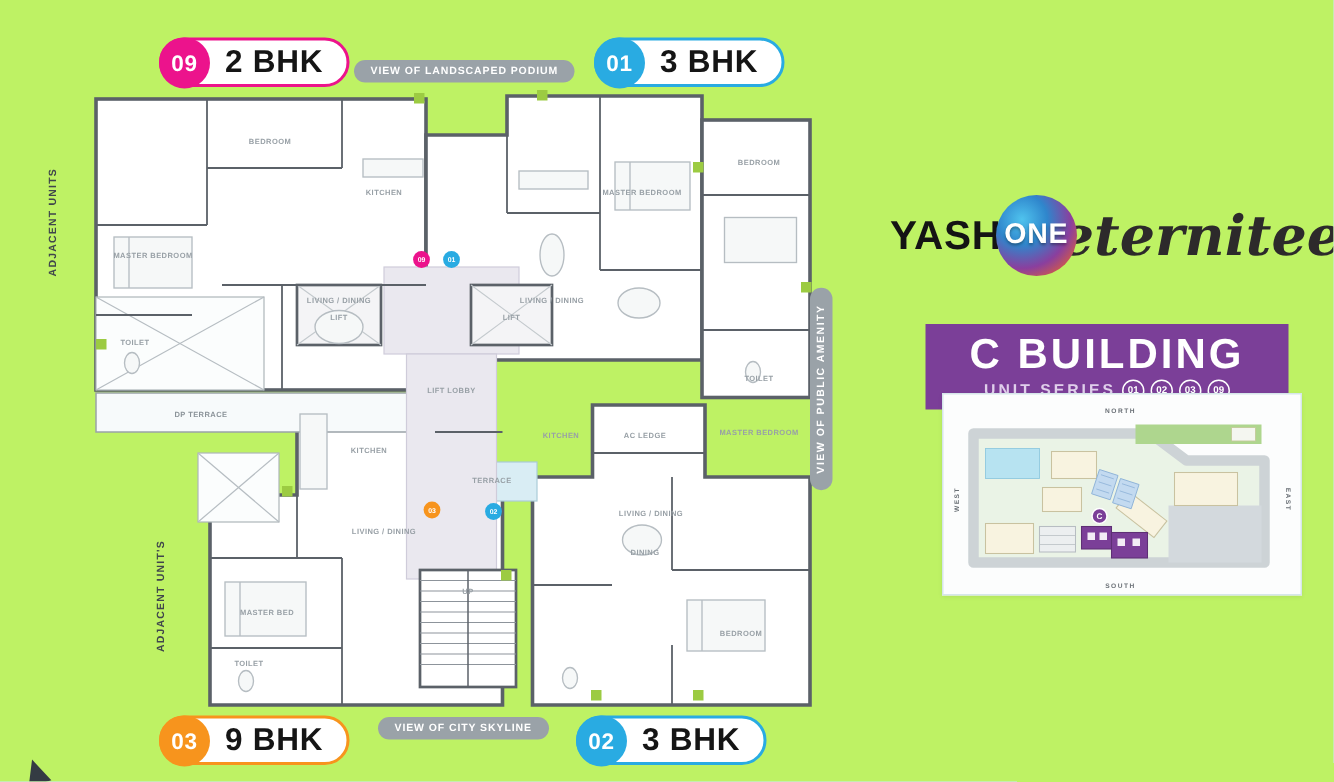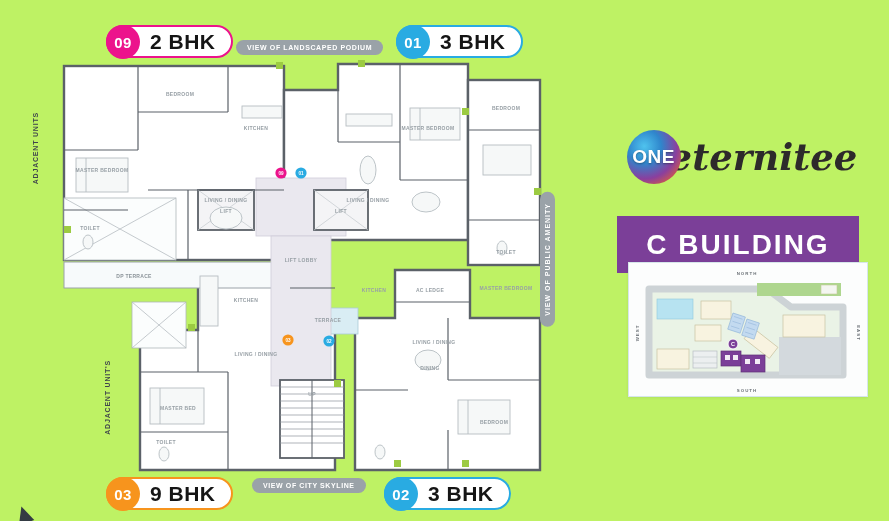--- a/index.html
+++ b/index.html
@@ -223,29 +223,37 @@
     <span class="lbl">3 BHK</span>
   </div>
 
   <div class="vlabel" style="left:32px;top:112px;">ADJACENT UNITS</div>
   <div class="vlabel" style="left:104px;top:360px;">ADJACENT UNIT'S</div>
   <div class="view-pill vert" style="left:540px;top:192px;">VIEW OF PUBLIC AMENITY</div>
 
   <div class="compass"></div>
 
   <div class="brand">
+    <span class="yash">YASH</span>
     <span class="orb">
       <span class="one">ONE</span>
     </span>
     <span class="script">eternitee</span>
     <span class="tagline">MAAN HINJAWADI</span>
   </div>
 
   <div class="banner">
     <div class="title">C BUILDING</div>
+    <div class="sub">
+      <span>UNIT SERIES</span>
+      <span class="badge">01</span>
+      <span class="badge">02</span>
+      <span class="badge">03</span>
+      <span class="badge">09</span>
+    </div>
   </div>
 
   <div class="mapcard">
     <svg width="238" height="133" viewBox="0 0 238 133">
       <g>
         <path d="M20,26 H138 L162,44 H214 V112 H20 Z" fill="#eaf3e6" stroke="#cdd3d6" stroke-width="7" stroke-linejoin="round"></path>
       </g>
       <g>
         <rect x="128" y="20" width="84" height="13" fill="#aed68e"></rect>
         <rect x="192" y="22" width="16" height="9" fill="#f4f6f0" stroke="#c3ca9a" stroke-width="0.6"></rect>

